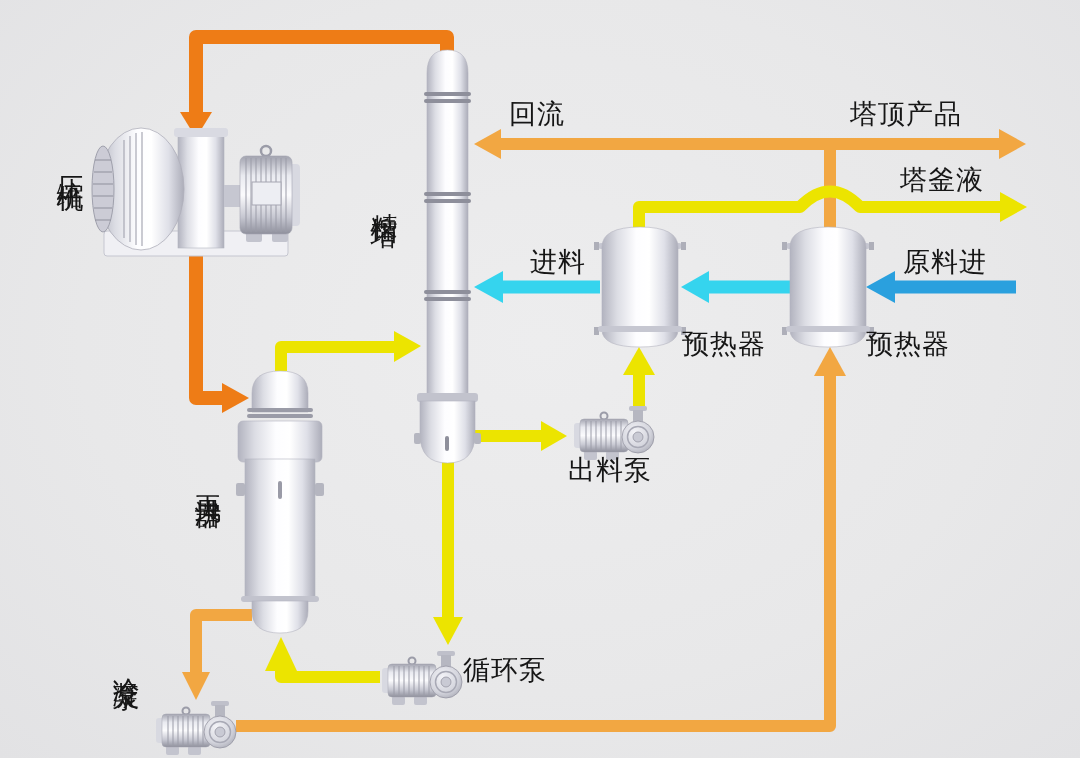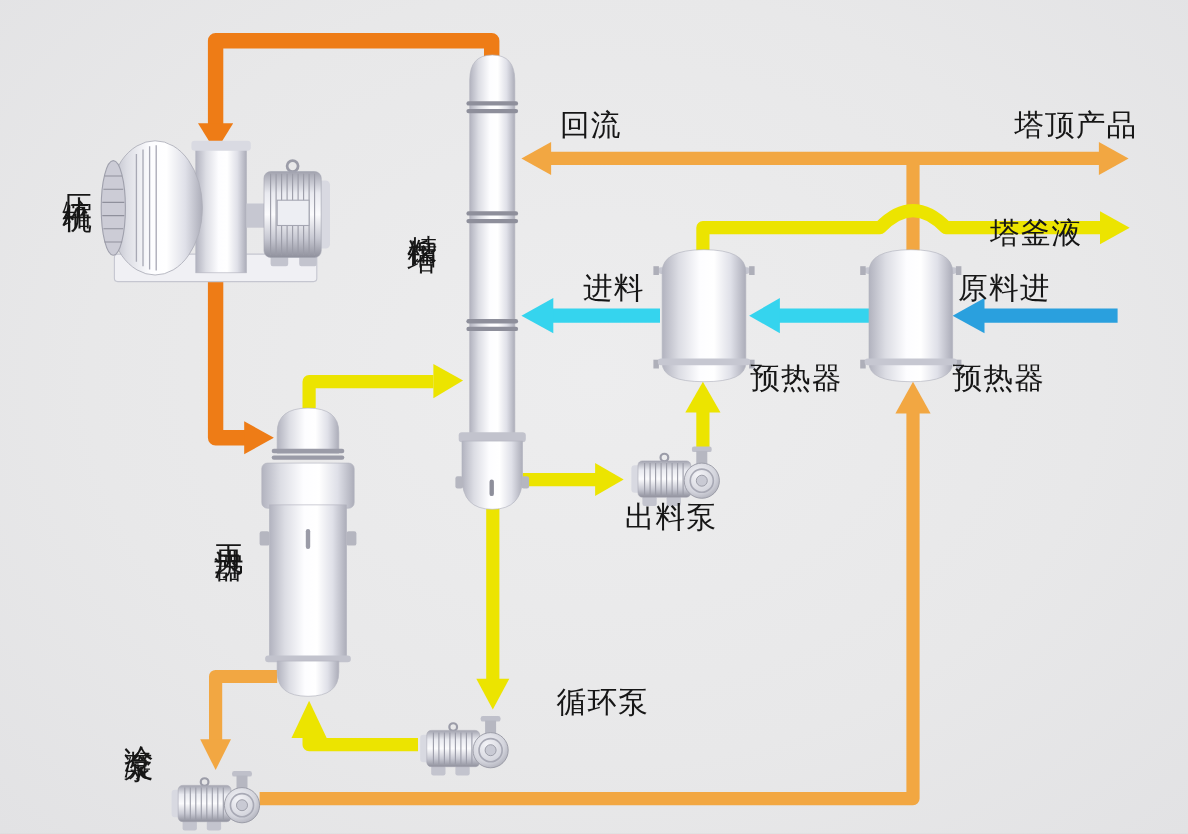--- a/index.html
+++ b/index.html
@@ -172,21 +172,21 @@
   <use href="#pump" x="384" y="651"></use>
   <use href="#pump" x="158" y="701"></use>
 </svg>
 
   <div class="lbl vert" style="left:56px;top:155px;">压缩机</div>
   <div class="lbl vert" style="left:370px;top:192px;">精馏塔</div>
   <div class="lbl vert" style="left:194px;top:474px;">再沸器</div>
   <div class="lbl vert" style="left:112px;top:656px;">冷凝泵</div>
 
   <div class="lbl" style="left:509px;top:100px;">回流</div>
-  <div class="lbl" style="left:922px;top:100px;">塔顶产品</div>
-  <div class="lbl" style="left:900px;top:166px;margin-top:32px;">塔釜液</div>
+  <div class="lbl" style="left:850px;top:100px;">塔顶产品</div>
+  <div class="lbl" style="left:900px;top:166px;">塔釜液</div>
   <div class="lbl" style="left:530px;top:248px;">进料</div>
-  <div class="lbl" style="left:871px;top:248px;">原料进</div>
+  <div class="lbl" style="left:903px;top:248px;">原料进</div>
   <div class="lbl" style="left:682px;top:330px;">预热器</div>
   <div class="lbl" style="left:866px;top:330px;">预热器</div>
   <div class="lbl" style="left:568px;top:456px;">出料泵</div>
-  <div class="lbl" style="left:463px;top:624px;margin-left:43px;">循环泵</div>
+  <div class="lbl" style="left:463px;top:656px;">循环泵</div>
 </div>
 
 </body></html>

